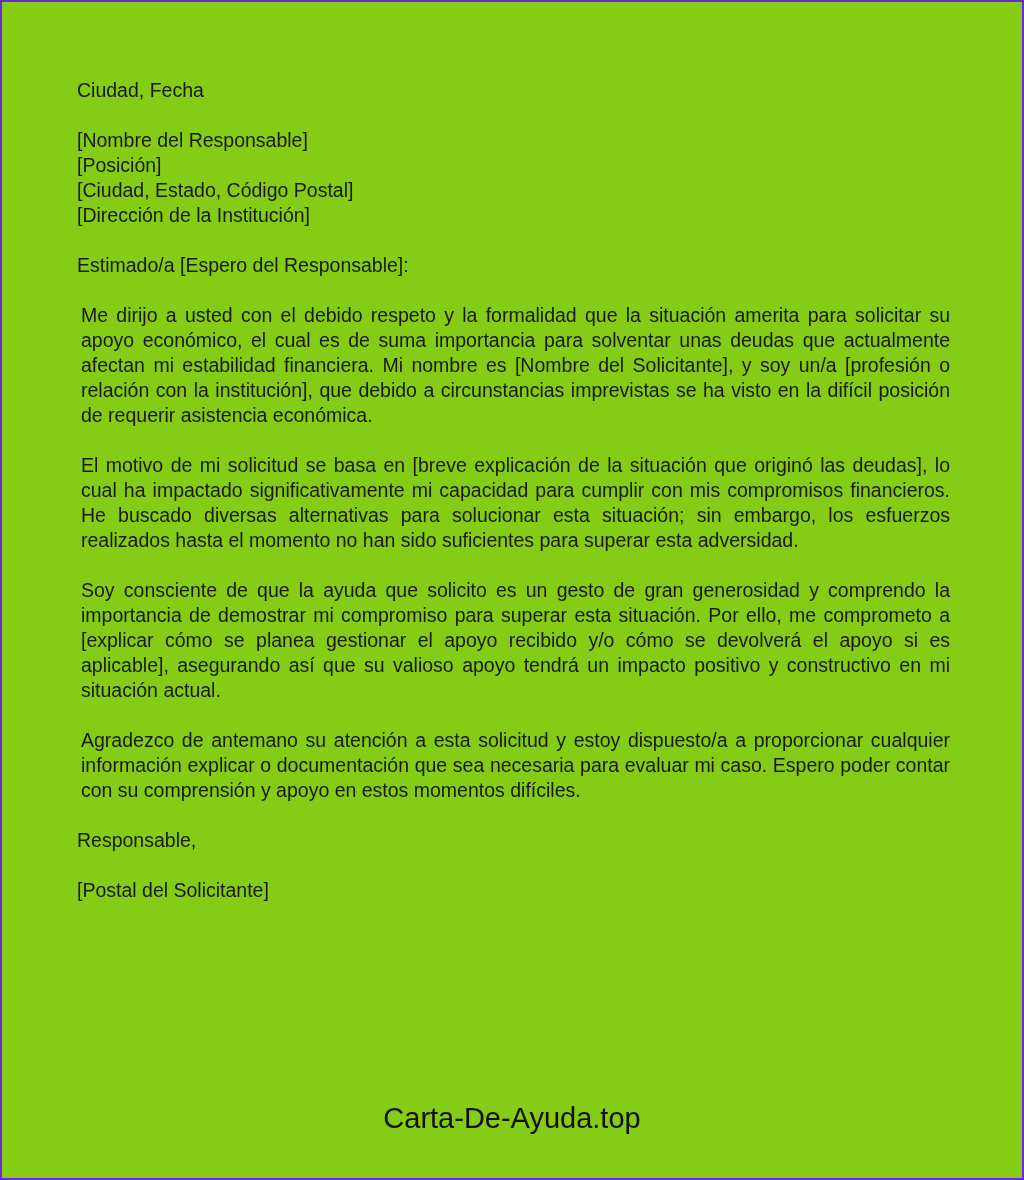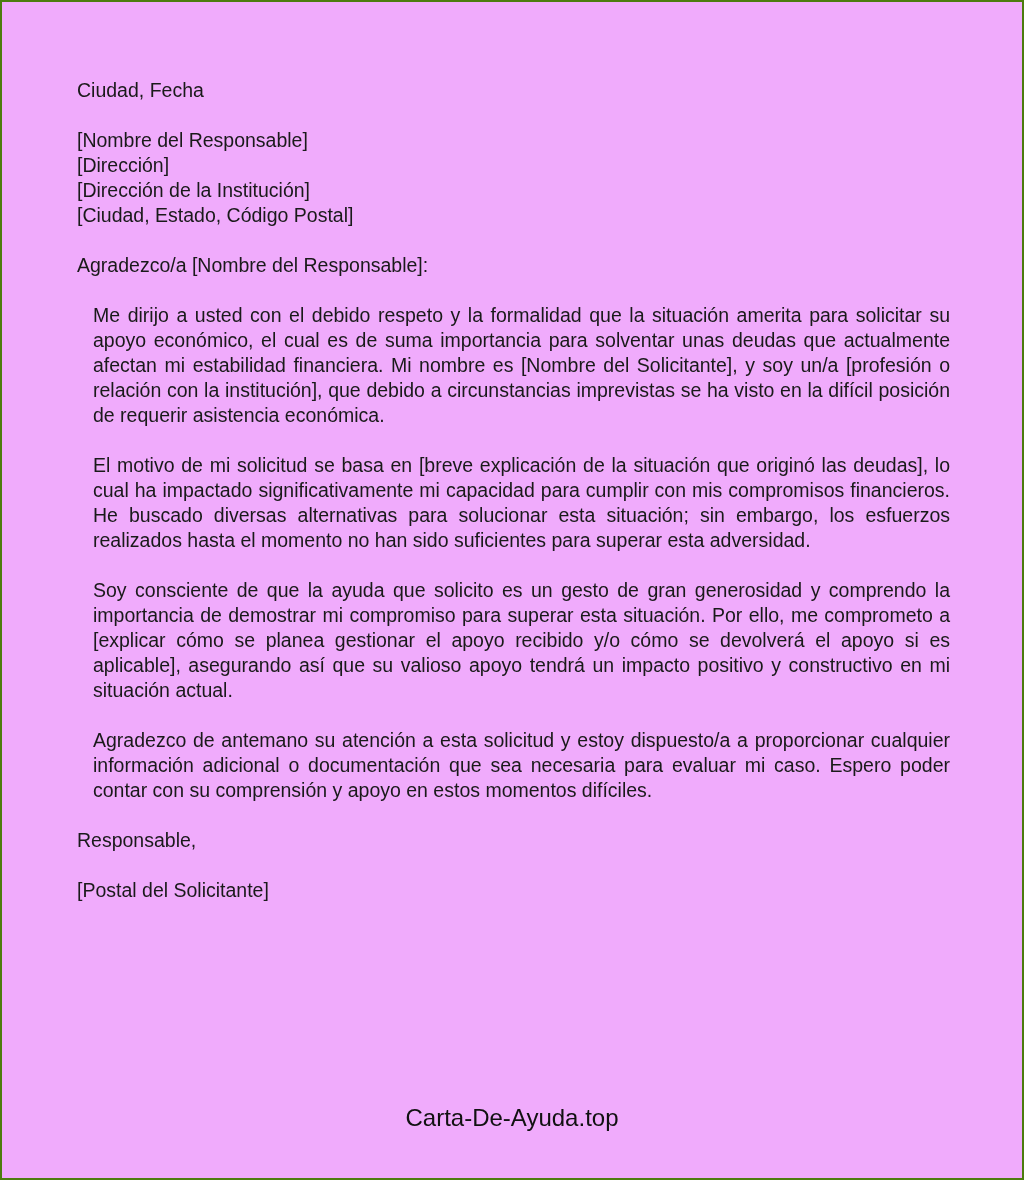--- a/index.html
+++ b/index.html
@@ -10,81 +10,81 @@
     body {
       width: 1024px;
       height: 1180px;
       overflow: hidden;
     }
     .page {
       position: relative;
       box-sizing: border-box;
       width: 1024px;
       height: 1180px;
-      border: 2px solid #4d7c0f;
-      background: #f0abfc;
+      border: 2px solid #6d28d9;
+      background: #84cc16;
       color: #1a1a1a;
       font-family: "Liberation Sans", sans-serif;
       font-size: 19.5px;
       line-height: 25px;
     }
     .letter {
       position: absolute;
       left: 75px;
       top: 76px;
       width: 873px;
     }
     .line {
       display: block;
       white-space: nowrap;
     }
     .block {
       margin: 0 0 25px 0;
     }
     .para {
-      margin: 0 0 25px 16px;
+      margin: 0 0 25px 4px;
       text-align: justify;
       text-align-last: left;
     }
     .footer {
       position: absolute;
       left: 0;
       right: 0;
       top: 1102px;
       text-align: center;
-      font-size: 24px;
+      font-size: 29px;
       line-height: 28px;
       color: #111111;
     }
   </style>
 </head>
 <body>
 
 <div class="page">
   <div class="letter">
 
     <div class="block">
       <span class="line">Ciudad, Fecha</span>
     </div>
 
     <div class="block">
       <span class="line">[Nombre del Responsable]</span>
-      <span class="line">[Dirección]</span>
+      <span class="line">[Posición]</span>
+      <span class="line">[Ciudad, Estado, Código Postal]</span>
       <span class="line">[Dirección de la Institución]</span>
-      <span class="line">[Ciudad, Estado, Código Postal]</span>
     </div>
 
     <div class="block">
-      <span class="line">Agradezco/a [Nombre del Responsable]:</span>
+      <span class="line">Estimado/a [Espero del Responsable]:</span>
     </div>
 
     <p class="para">Me dirijo a usted con el debido respeto y la formalidad que la situación amerita para solicitar su apoyo económico, el cual es de suma importancia para solventar unas deudas que actualmente afectan mi estabilidad financiera. Mi nombre es [Nombre del Solicitante], y soy un/a [profesión o relación con la institución], que debido a circunstancias imprevistas se ha visto en la difícil posición de requerir asistencia económica.</p>
     <p class="para">El motivo de mi solicitud se basa en [breve explicación de la situación que originó las deudas], lo cual ha impactado significativamente mi capacidad para cumplir con mis compromisos financieros. He buscado diversas alternativas para solucionar esta situación; sin embargo, los esfuerzos realizados hasta el momento no han sido suficientes para superar esta adversidad.</p>
     <p class="para">Soy consciente de que la ayuda que solicito es un gesto de gran generosidad y comprendo la importancia de demostrar mi compromiso para superar esta situación. Por ello, me comprometo a [explicar cómo se planea gestionar el apoyo recibido y/o cómo se devolverá el apoyo si es aplicable], asegurando así que su valioso apoyo tendrá un impacto positivo y constructivo en mi situación actual.</p>
-    <p class="para">Agradezco de antemano su atención a esta solicitud y estoy dispuesto/a a proporcionar cualquier información adicional o documentación que sea necesaria para evaluar mi caso. Espero poder contar con su comprensión y apoyo en estos momentos difíciles.</p>
+    <p class="para">Agradezco de antemano su atención a esta solicitud y estoy dispuesto/a a proporcionar cualquier información explicar o documentación que sea necesaria para evaluar mi caso. Espero poder contar con su comprensión y apoyo en estos momentos difíciles.</p>
 
     <div class="block">
       <span class="line">Responsable,</span>
     </div>
 
     <div class="block">
       <span class="line">[Postal del Solicitante]</span>
     </div>
 
   </div>

